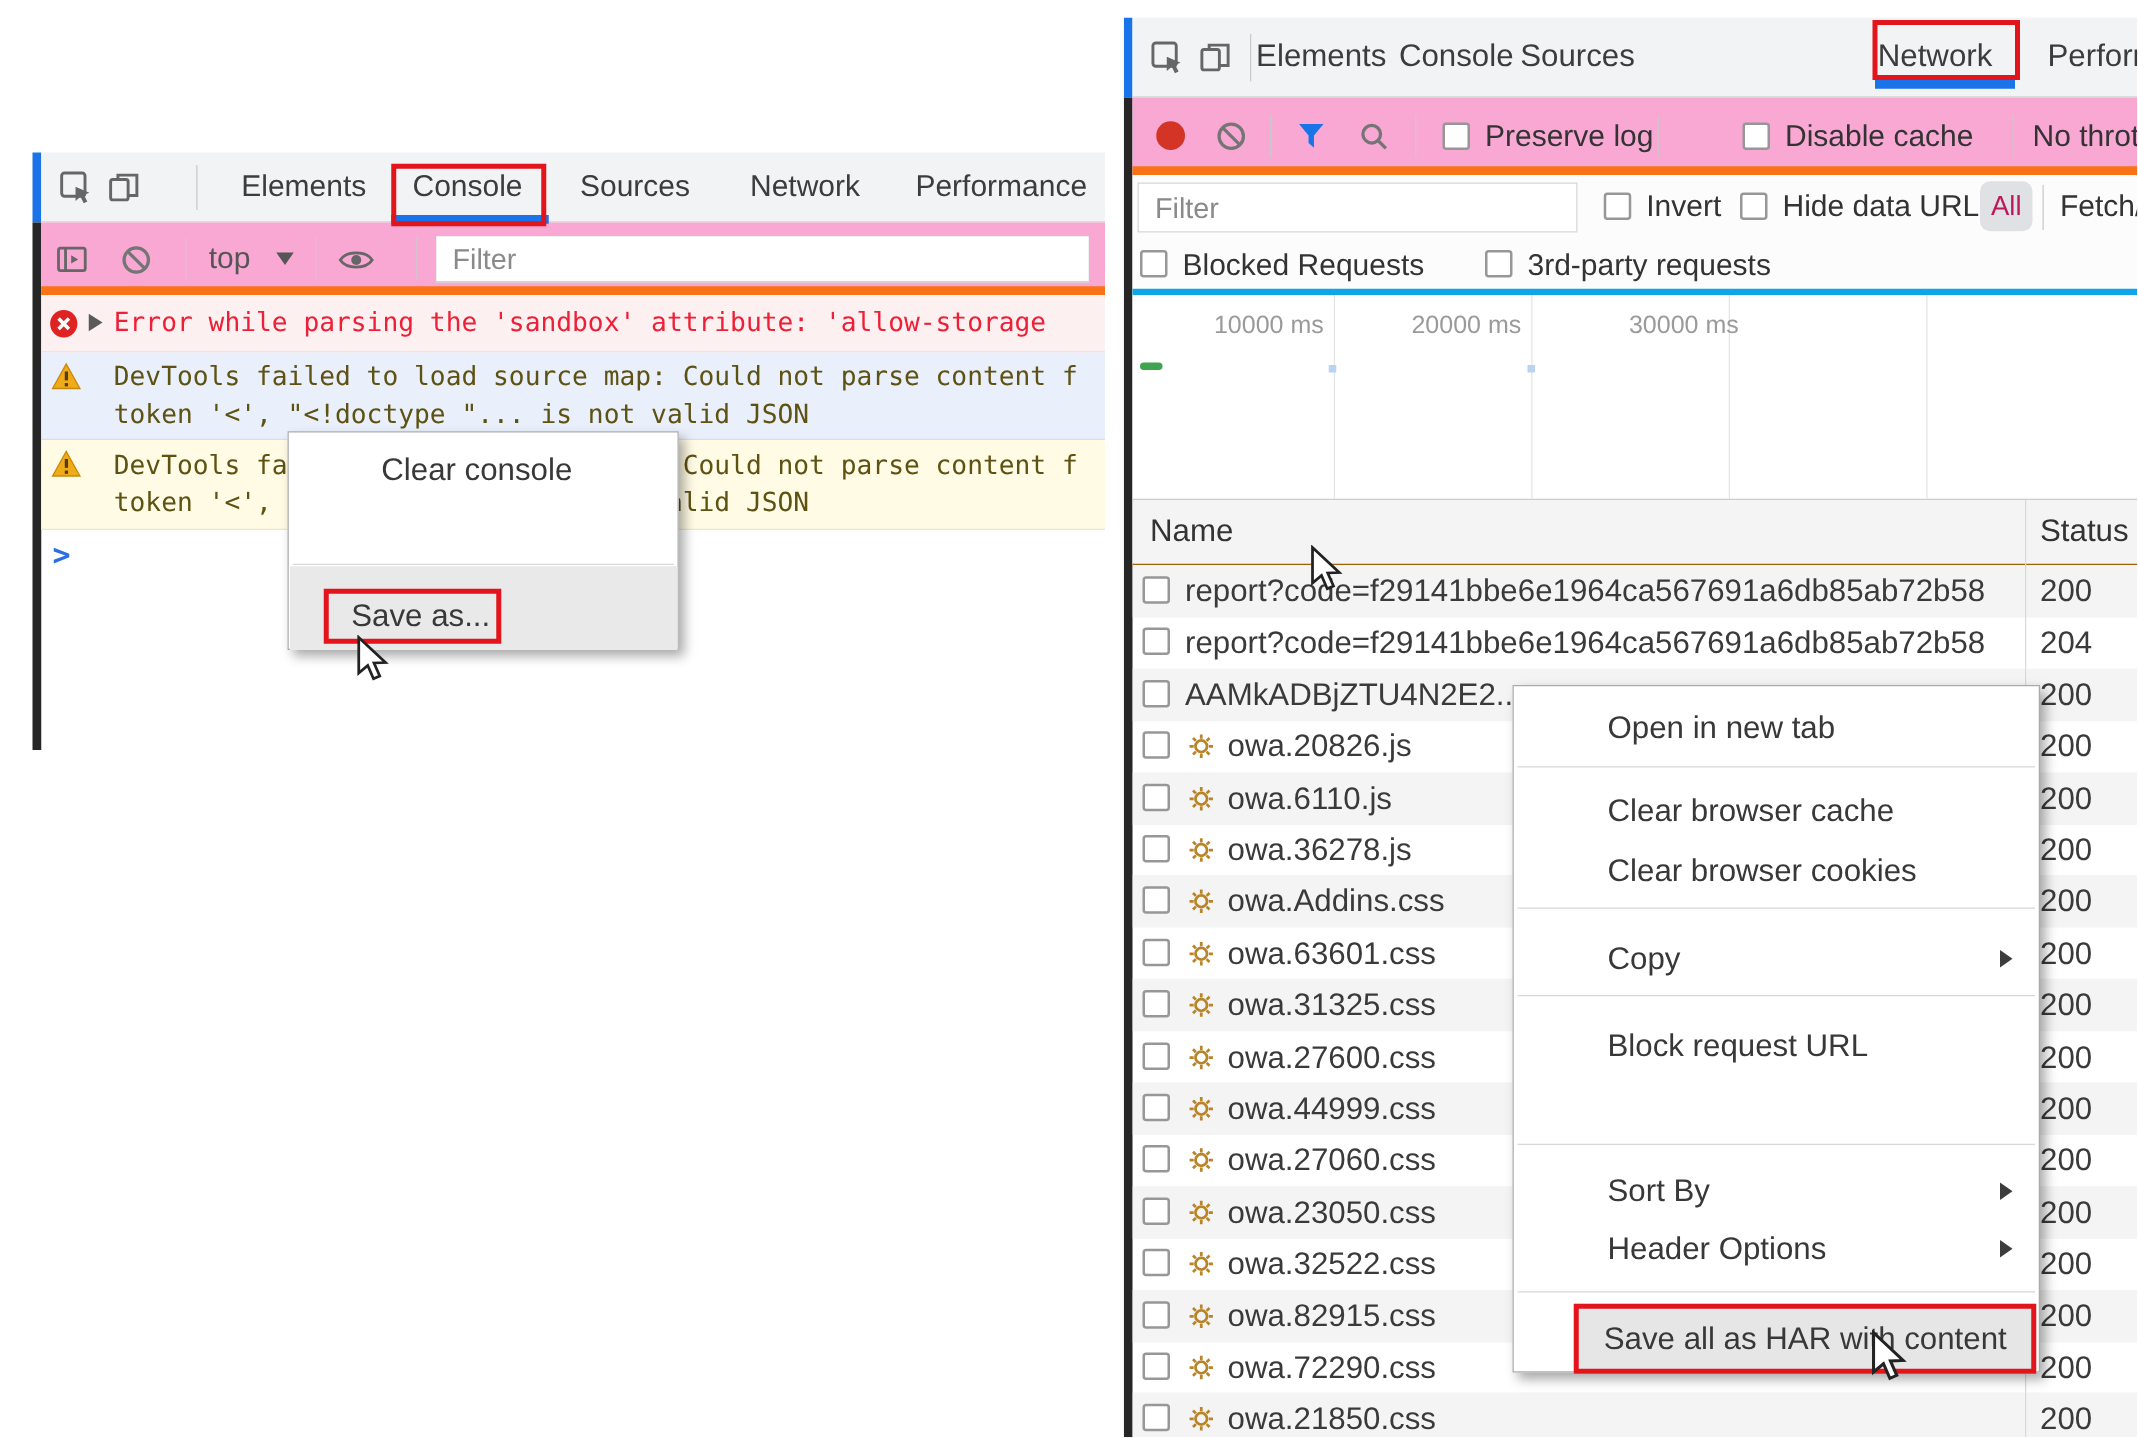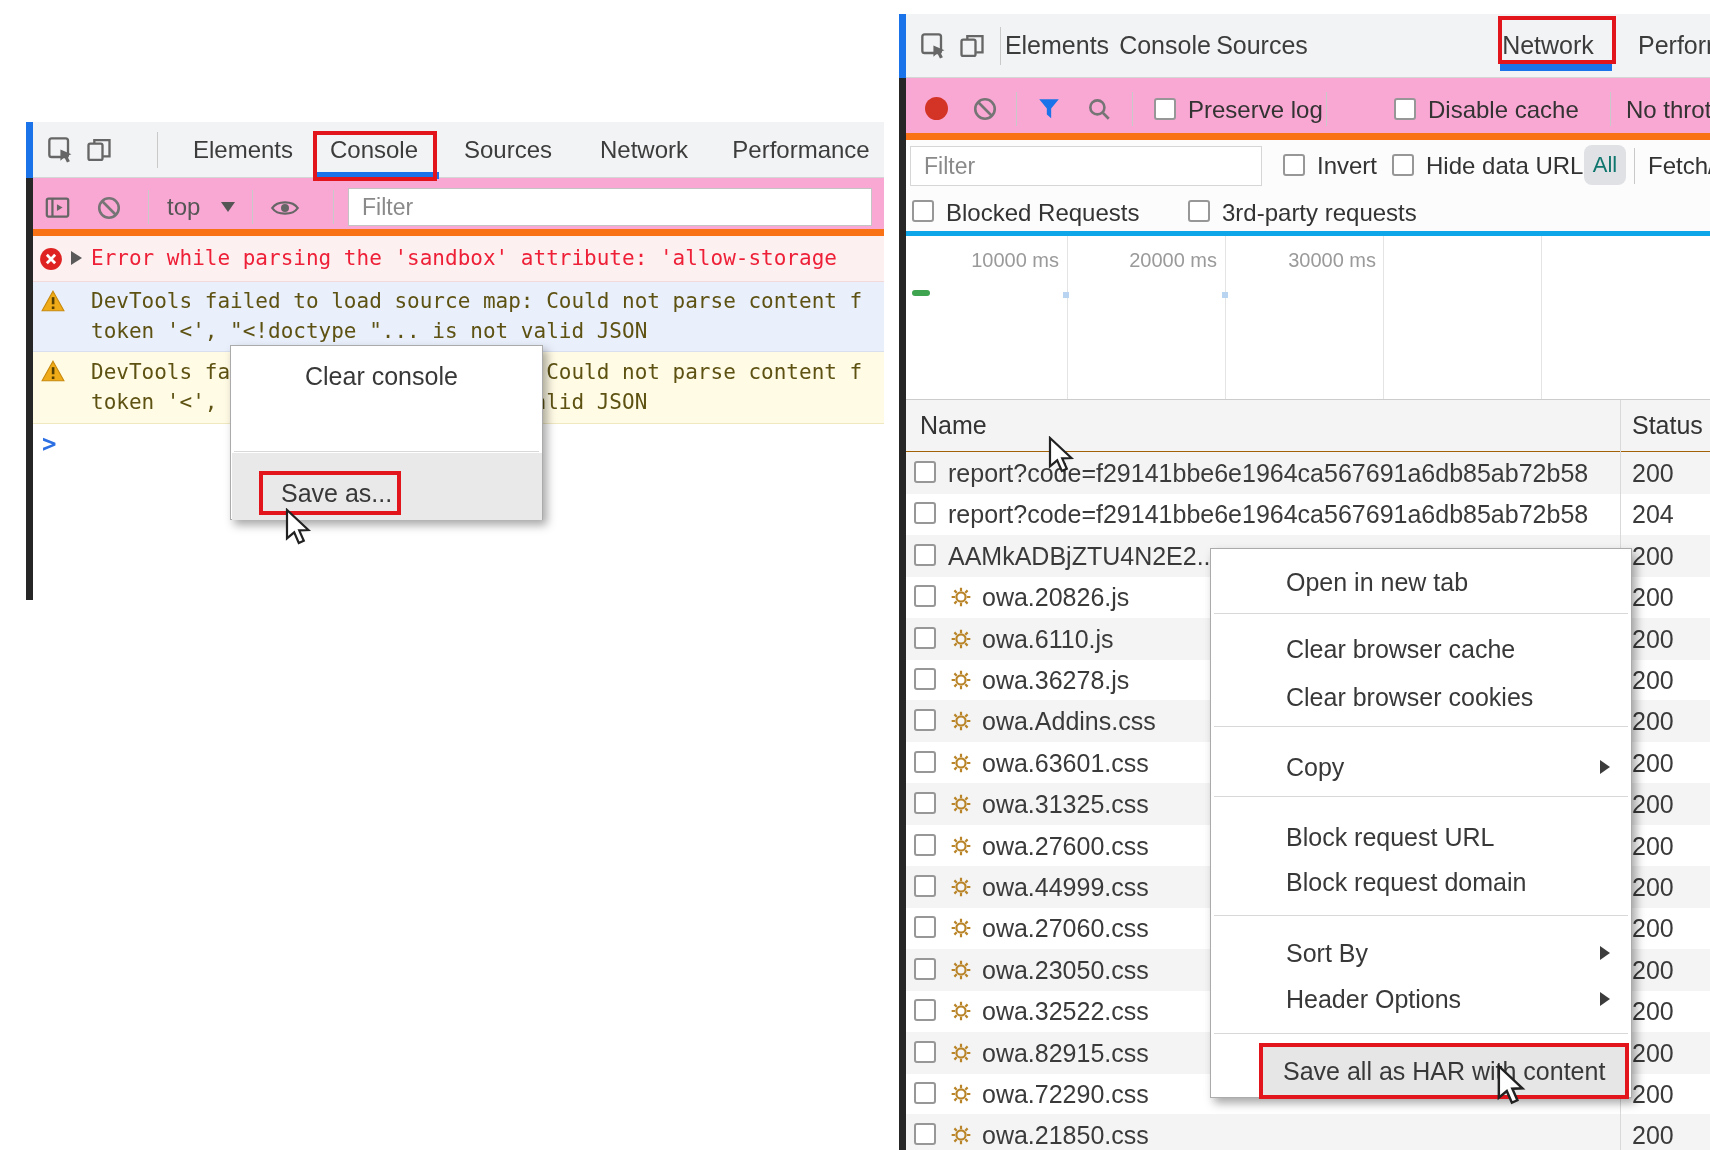--- a/index.html
+++ b/index.html
@@ -21,21 +21,21 @@
   .vsep { position:absolute; width:1px; background:#c9c9c9; }
   .toolbar-row { background:#f9a8d4; border-bottom:7px solid #f97316; }
   .red-box { position:absolute; border:4px solid #e1151b; z-index:15; }
   .blue-underline { position:absolute; background:#1a73e8; z-index:14; }
   .cb { position:absolute; width:22px; height:22px; border:2px solid #979797;
         border-radius:3px; background:#fff; }
   .lbl { position:absolute; white-space:nowrap; font-size:24px; color:#333; }
   .mono { font-family:"DejaVu Sans Mono","Liberation Mono",monospace; font-size:21px; white-space:pre; }
   .filter-input { position:absolute; background:#fff; border:1px solid #c4c4c4;
                   font-size:23px; color:#8a8a8a; display:flex; align-items:center; padding-left:13px; }
-  .pill { position:absolute; background:#dfe1e5; border-radius:8px; font-size:22px; color:#0f766e;
+  .pill { position:absolute; background:#dfe1e5; border-radius:8px; font-size:22px; color:#be185d;
           display:flex; align-items:center; justify-content:center; }
   .tl-label { position:absolute; width:150px; text-align:right; font-size:20px; color:#9a9a9a; white-space:nowrap; }
   .gridline { position:absolute; top:0; bottom:0; width:1px; background:#e4e4e4; }
   .net-row { position:absolute; left:0; width:804px; height:42px; }
   .net-row.stripe { background:#f4f4f4; }
   .net-name { position:absolute; top:0; height:42px; line-height:42px; font-size:25px; color:#3a3a3a;
               white-space:nowrap; overflow:hidden; max-width:640px; }
   .net-status { position:absolute; left:726px; top:0; height:42px; line-height:42px; font-size:25px; color:#3a3a3a; }
   .ctx-menu { position:absolute; background:#fff; border:1px solid #ababab;
               box-shadow:4px 5px 9px rgba(0,0,0,0.35); z-index:20; }
@@ -234,21 +234,21 @@
         <span class="lbl" style="left:316px; top:7px;">3rd-party requests</span>
       </div>
 
       <div class="abs" style="left:0; top:222px; width:804px; height:164px; background:#fff; border-bottom:1px solid #cccccc;">
         <div class="gridline" style="left:161px;"></div>
         <div class="gridline" style="left:319px;"></div>
         <div class="gridline" style="left:477px;"></div>
         <div class="gridline" style="left:635px;"></div>
         <span class="tl-label" style="left:3px; top:13px;">10000 ms</span>
         <span class="tl-label" style="left:161px; top:13px;">20000 ms</span>
-        <span class="tl-label" style="left:320px; top:13px;">30000 ms</span>
+        <span class="tl-label" style="left:335px; top:13px;">30000 ms</span>
         <div class="abs" style="left:6px; top:54px; width:18px; height:6px; border-radius:3px; background:#3fa450;"></div>
         <div class="abs" style="left:157px; top:56px; width:6px; height:6px; background:#b8d4f1;"></div>
         <div class="abs" style="left:316px; top:56px; width:6px; height:6px; background:#b8d4f1;"></div>
       </div>
 
       <div class="abs" style="left:0; top:386px; width:804px; height:52px; background:#f4f4f4; border-bottom:1px solid #a16207;">
         <span class="abs" style="left:14px; top:11px; font-size:25px; color:#333;">Name</span>
         <span class="abs" style="left:726px; top:11px; font-size:25px; color:#333;">Status</span>
       </div>
 
@@ -433,21 +433,20 @@
     <div class="ctx-sep" style="top:64px;"></div>
     <div class="ctx-item" style="top:77px; height:46px; padding-left:75px;">Clear browser cache</div>
     <div class="ctx-item" style="top:125px; height:46px; padding-left:75px;">Clear browser cookies</div>
     <div class="ctx-sep" style="top:177px;"></div>
     <div class="ctx-item" style="top:195px; height:46px; padding-left:75px;">
       <span>Copy</span>
       <span class="sub-arrow"></span>
     </div>
     <div class="ctx-sep" style="top:247px;"></div>
     <div class="ctx-item" style="top:265px; height:46px; padding-left:75px;">Block request URL</div>
-    <div class="ctx-item" style="top:310px; height:46px; padding-left:75px;">Block request domain</div>
     <div class="ctx-sep" style="top:366px;"></div>
     <div class="ctx-item" style="top:381px; height:46px; padding-left:75px;">
       <span>Sort By</span>
       <span class="sub-arrow"></span>
     </div>
     <div class="ctx-item" style="top:427px; height:46px; padding-left:75px;">
       <span>Header Options</span>
       <span class="sub-arrow"></span>
     </div>
     <div class="ctx-sep" style="top:484px;"></div>

